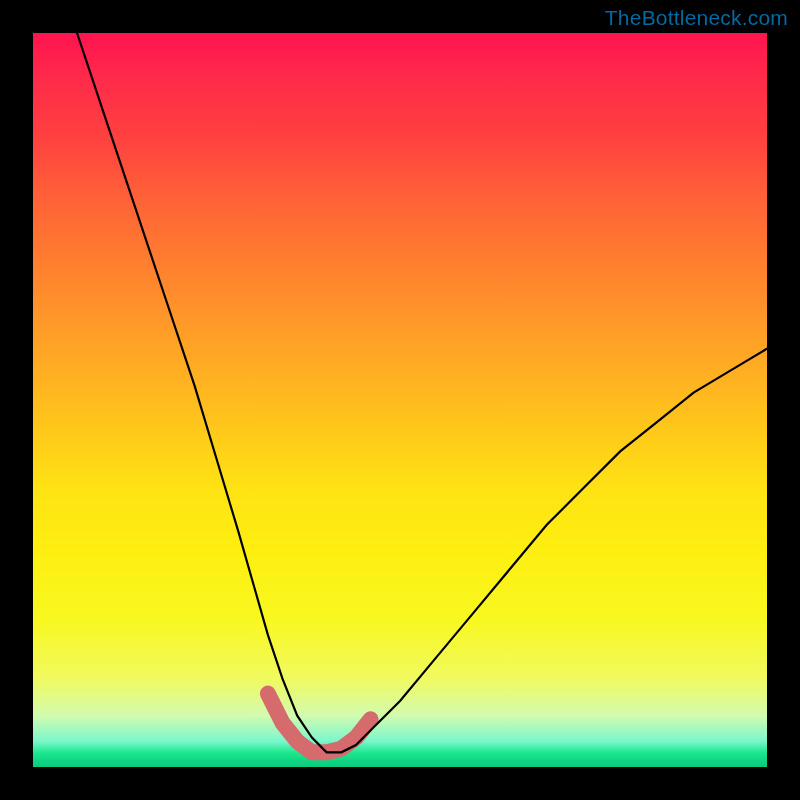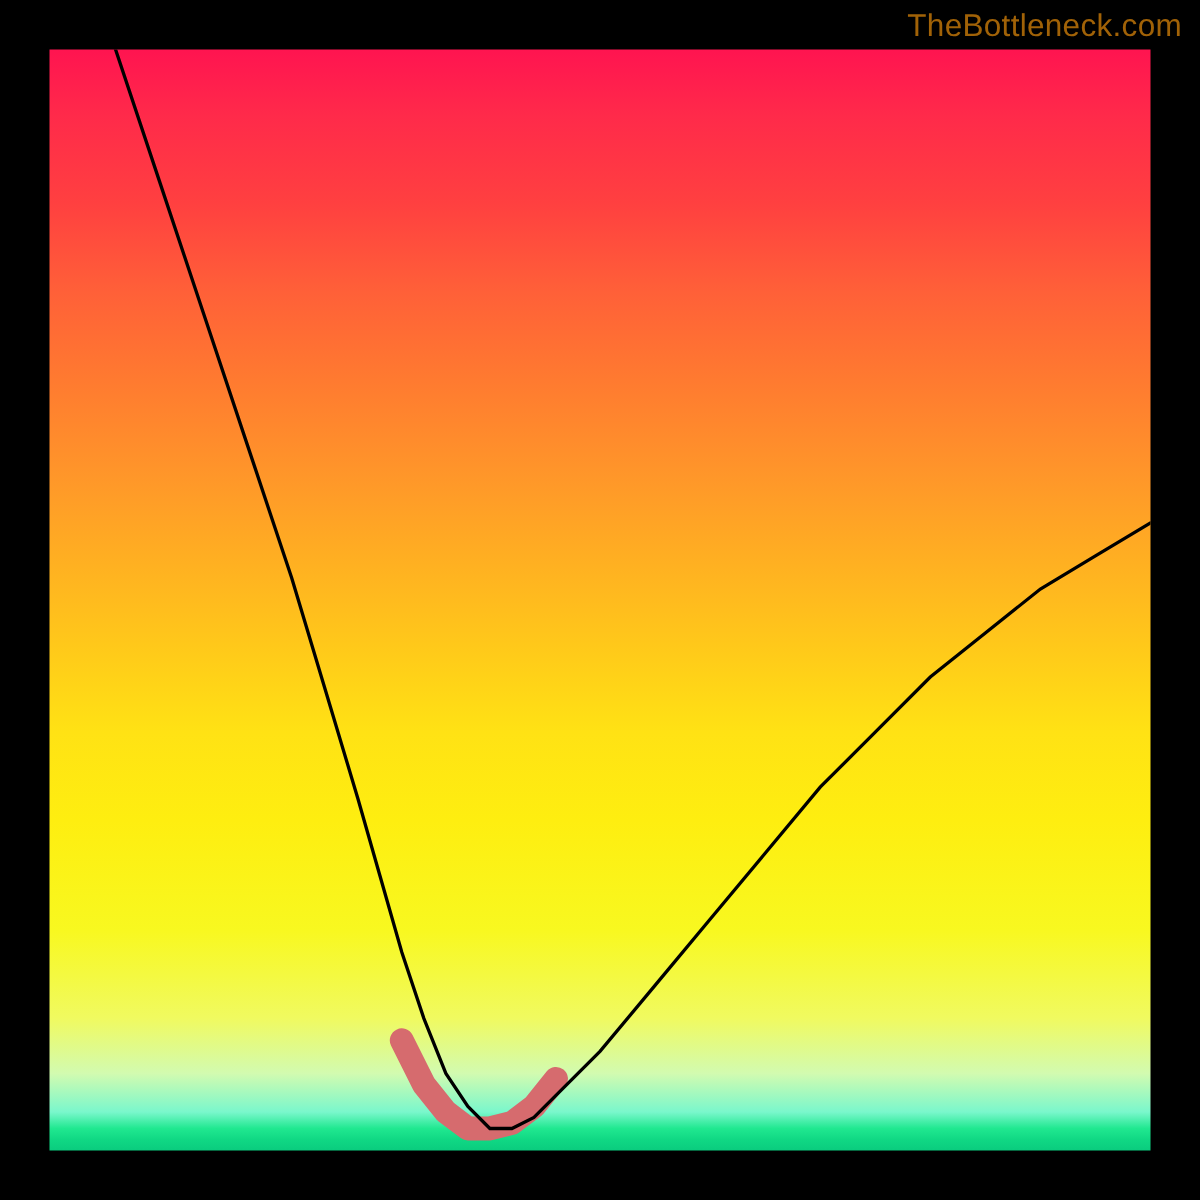--- a/index.html
+++ b/index.html
@@ -42,21 +42,21 @@
       #7af7cc 96.5%,
       #20e890 98%,
       #10d884 99%,
       #0acc7e 100%
     );
   }
   .watermark {
     position: absolute;
     top: 6px;
     right: 12px;
-    color: #a16207;
+    color: #0369a1;
     font-size: 21px;
     font-weight: 500;
     letter-spacing: 0.2px;
     z-index: 5;
   }
   svg.curve-layer {
     position: absolute;
     left: 33px;
     top: 33px;
     width: 734px;

